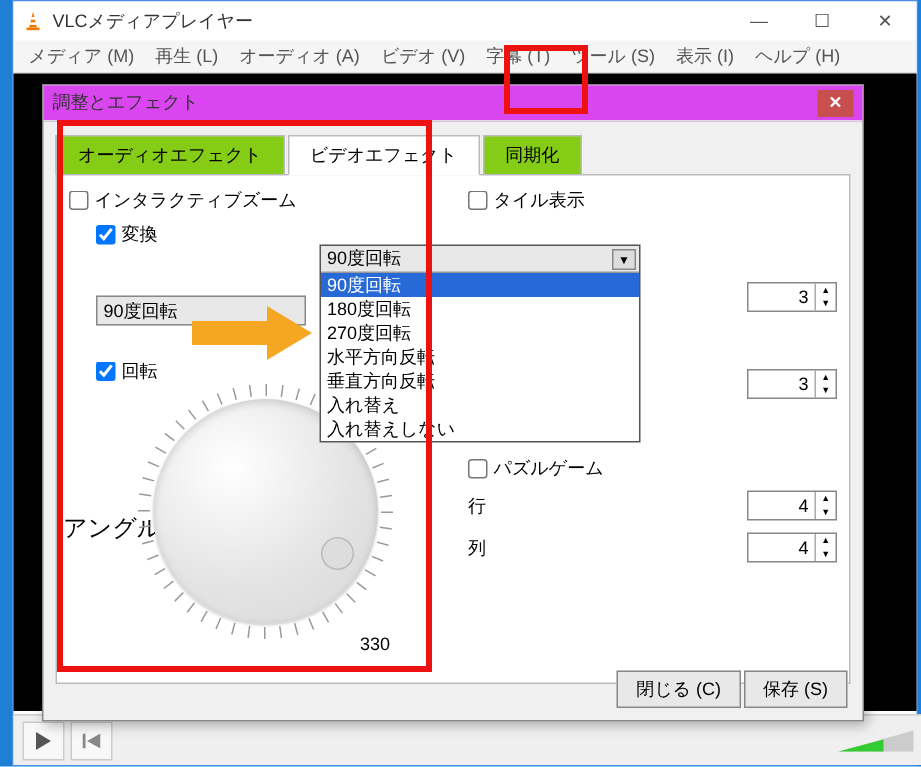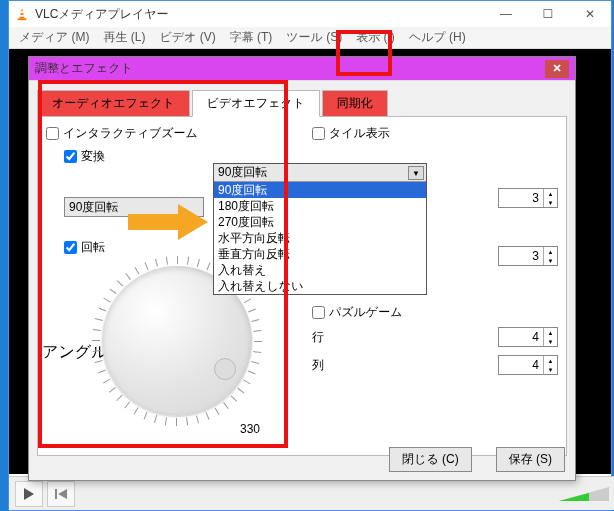--- a/index.html
+++ b/index.html
@@ -21,21 +21,21 @@
 .vol { margin-left:auto; width:60px; height:16px; position:relative;}
 .vol .tri { width:0; height:0; border-left:50px solid transparent; border-bottom:14px solid #ccc; position:absolute; right:0; bottom:1px;}
 .vol .fill { width:0; height:0; border-left:30px solid transparent; border-bottom:8px solid #3c3; position:absolute; right:20px; bottom:1px;}
 
 .dialog { position: absolute; left: 28px; top: 56px; width: 548px; height: 425px; background: #f0f0f0; border: 1px solid #888; box-shadow: 2px 2px 8px rgba(0,0,0,.3); }
 .dlg-title { height: 24px; background: #d946ef; display: flex; align-items: center; padding: 0 6px; border-bottom: 1px solid #ddd;}
 .dlg-title span { flex:1; color:#333; }
 .dlg-close { width:24px; height:18px; background:#c94f4f; color:#fff; display:flex; align-items:center; justify-content:center; font-weight:bold; font-size:11px;}
 
 .main-tabs { display:flex; margin: 8px 8px 0 8px; }
-.main-tabs .tab { padding: 4px 14px; background:#ef4444; border:1px solid #bbb; border-bottom:none; margin-right:2px; position:relative; top:1px;}
+.main-tabs .tab { padding: 4px 14px; background:#84cc16; border:1px solid #bbb; border-bottom:none; margin-right:2px; position:relative; top:1px;}
 .main-tabs .tab.active { background:#fff; border-bottom:1px solid #fff; z-index:2;}
 .tab-content { margin: 0 8px 8px 8px; background:#fff; border:1px solid #bbb; padding: 8px 8px 8px 8px; height: 340px; position:relative;}
 
 .sub-tabs { display:flex; gap:12px; padding-bottom:4px; border-bottom:1px solid #bbb; margin-bottom:8px;}
 .sub-tabs .stab { color:#444; padding:2px 4px;}
 .sub-tabs .stab.active { font-weight:normal; color:#000; border-bottom:2px solid #888;}
 
 .cols { display:flex; gap:20px; }
 .col { flex:1; }
 
@@ -65,21 +65,21 @@
 .dial .knob { position:absolute; width:22px; height:22px; border-radius:50%; background:#ddd; border:1px solid #bbb; right:16px; bottom:36px;}
 .ticks { position:absolute; left:46px; top:-6px; width:170px; height:170px; border-radius:50%; pointer-events:none;}
 .tick { position:absolute; left:50%; top:0; width:1px; height:8px; background:#999; transform-origin: 0 85px;}
 .dial-val { position:absolute; right:-4px; bottom:6px; font-size:12px;}
 
 .arrow-annot { position:absolute; left:128px; top:204px; z-index:20; pointer-events:none;}
 
 .highlight1 { position:absolute; left:38px; top:80px; width:250px; height:368px; border:4px solid #e11; z-index:30; pointer-events:none;}
 .highlight2 { position:absolute; left:336px; top:30px; width:56px; height:46px; border:4px solid #e11; z-index:30; pointer-events:none;}
 
-.dlg-buttons { position:absolute; right:10px; bottom:8px; display:flex; gap:24px;margin-top:28px;}
+.dlg-buttons { position:absolute; right:10px; bottom:8px; display:flex; gap:2px;margin-top:28px;}
 .dlg-buttons button { padding:3px 12px; border:1px solid #888; background:#e8e8e8;}
 </style>
 </head>
 <body>
 
 <div class="main-window">
   <div class="titlebar">
     <svg class="vlc-icon" viewBox="0 0 16 16">
         <polygon points="8,1 11,13 5,13" fill="#f47b00"></polygon>
         <rect x="6" y="5" width="4" height="2" fill="#fff"></rect>
@@ -87,20 +87,21 @@
         <rect x="3" y="13" width="10" height="2" fill="#f47b00"></rect>
       </svg>
     <span class="title">VLCメディアプレイヤー</span>
     <div class="sysbtn">―</div>
     <div class="sysbtn">☐</div>
     <div class="sysbtn close">✕</div>
   </div>
   <div class="menubar">
     <span class="menuitem">メディア (M)</span>
     <span class="menuitem">再生 (L)</span>
+    <span class="menuitem">オーディオ (A)</span>
     <span class="menuitem">ビデオ (V)</span>
     <span class="menuitem">字幕 (T)</span>
     <span class="menuitem">ツール (S)</span>
     <span class="menuitem">表示 (I)</span>
     <span class="menuitem">ヘルプ (H)</span>
   </div>
   <div class="video-area"></div>
   <div class="controls-bar">
     <div class="ctrl-btn">
         <svg width="10" height="12">

